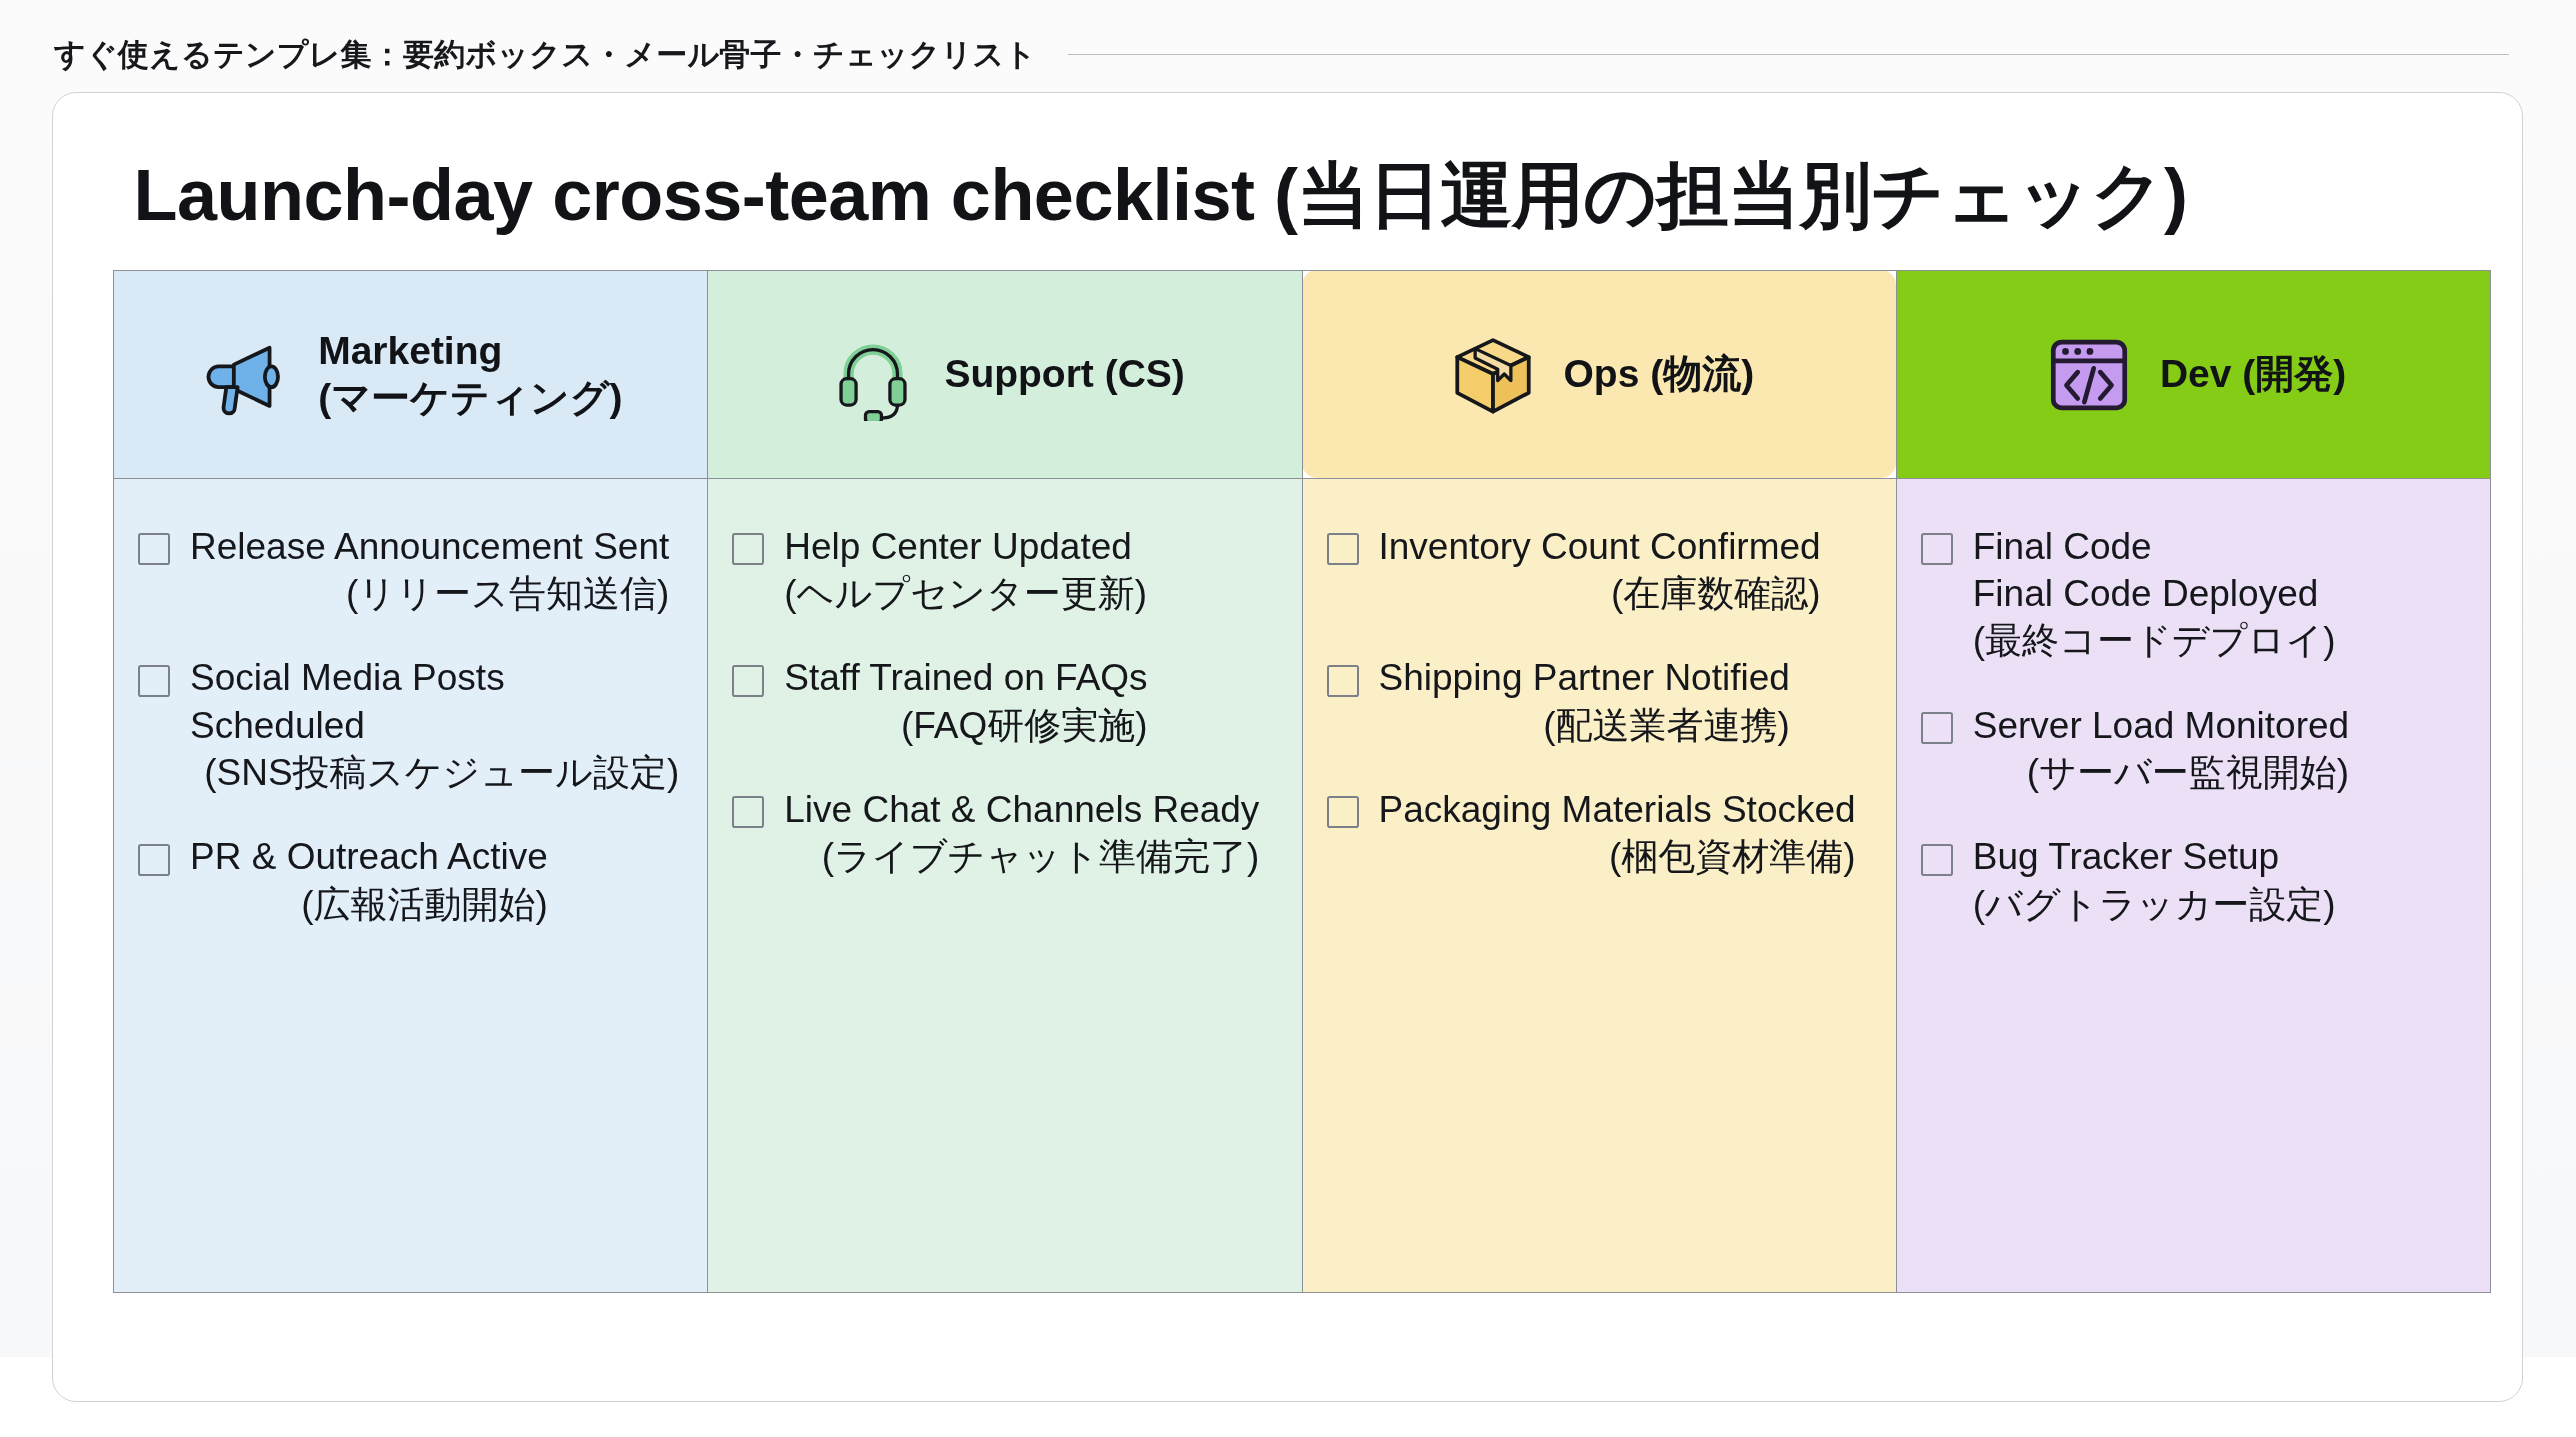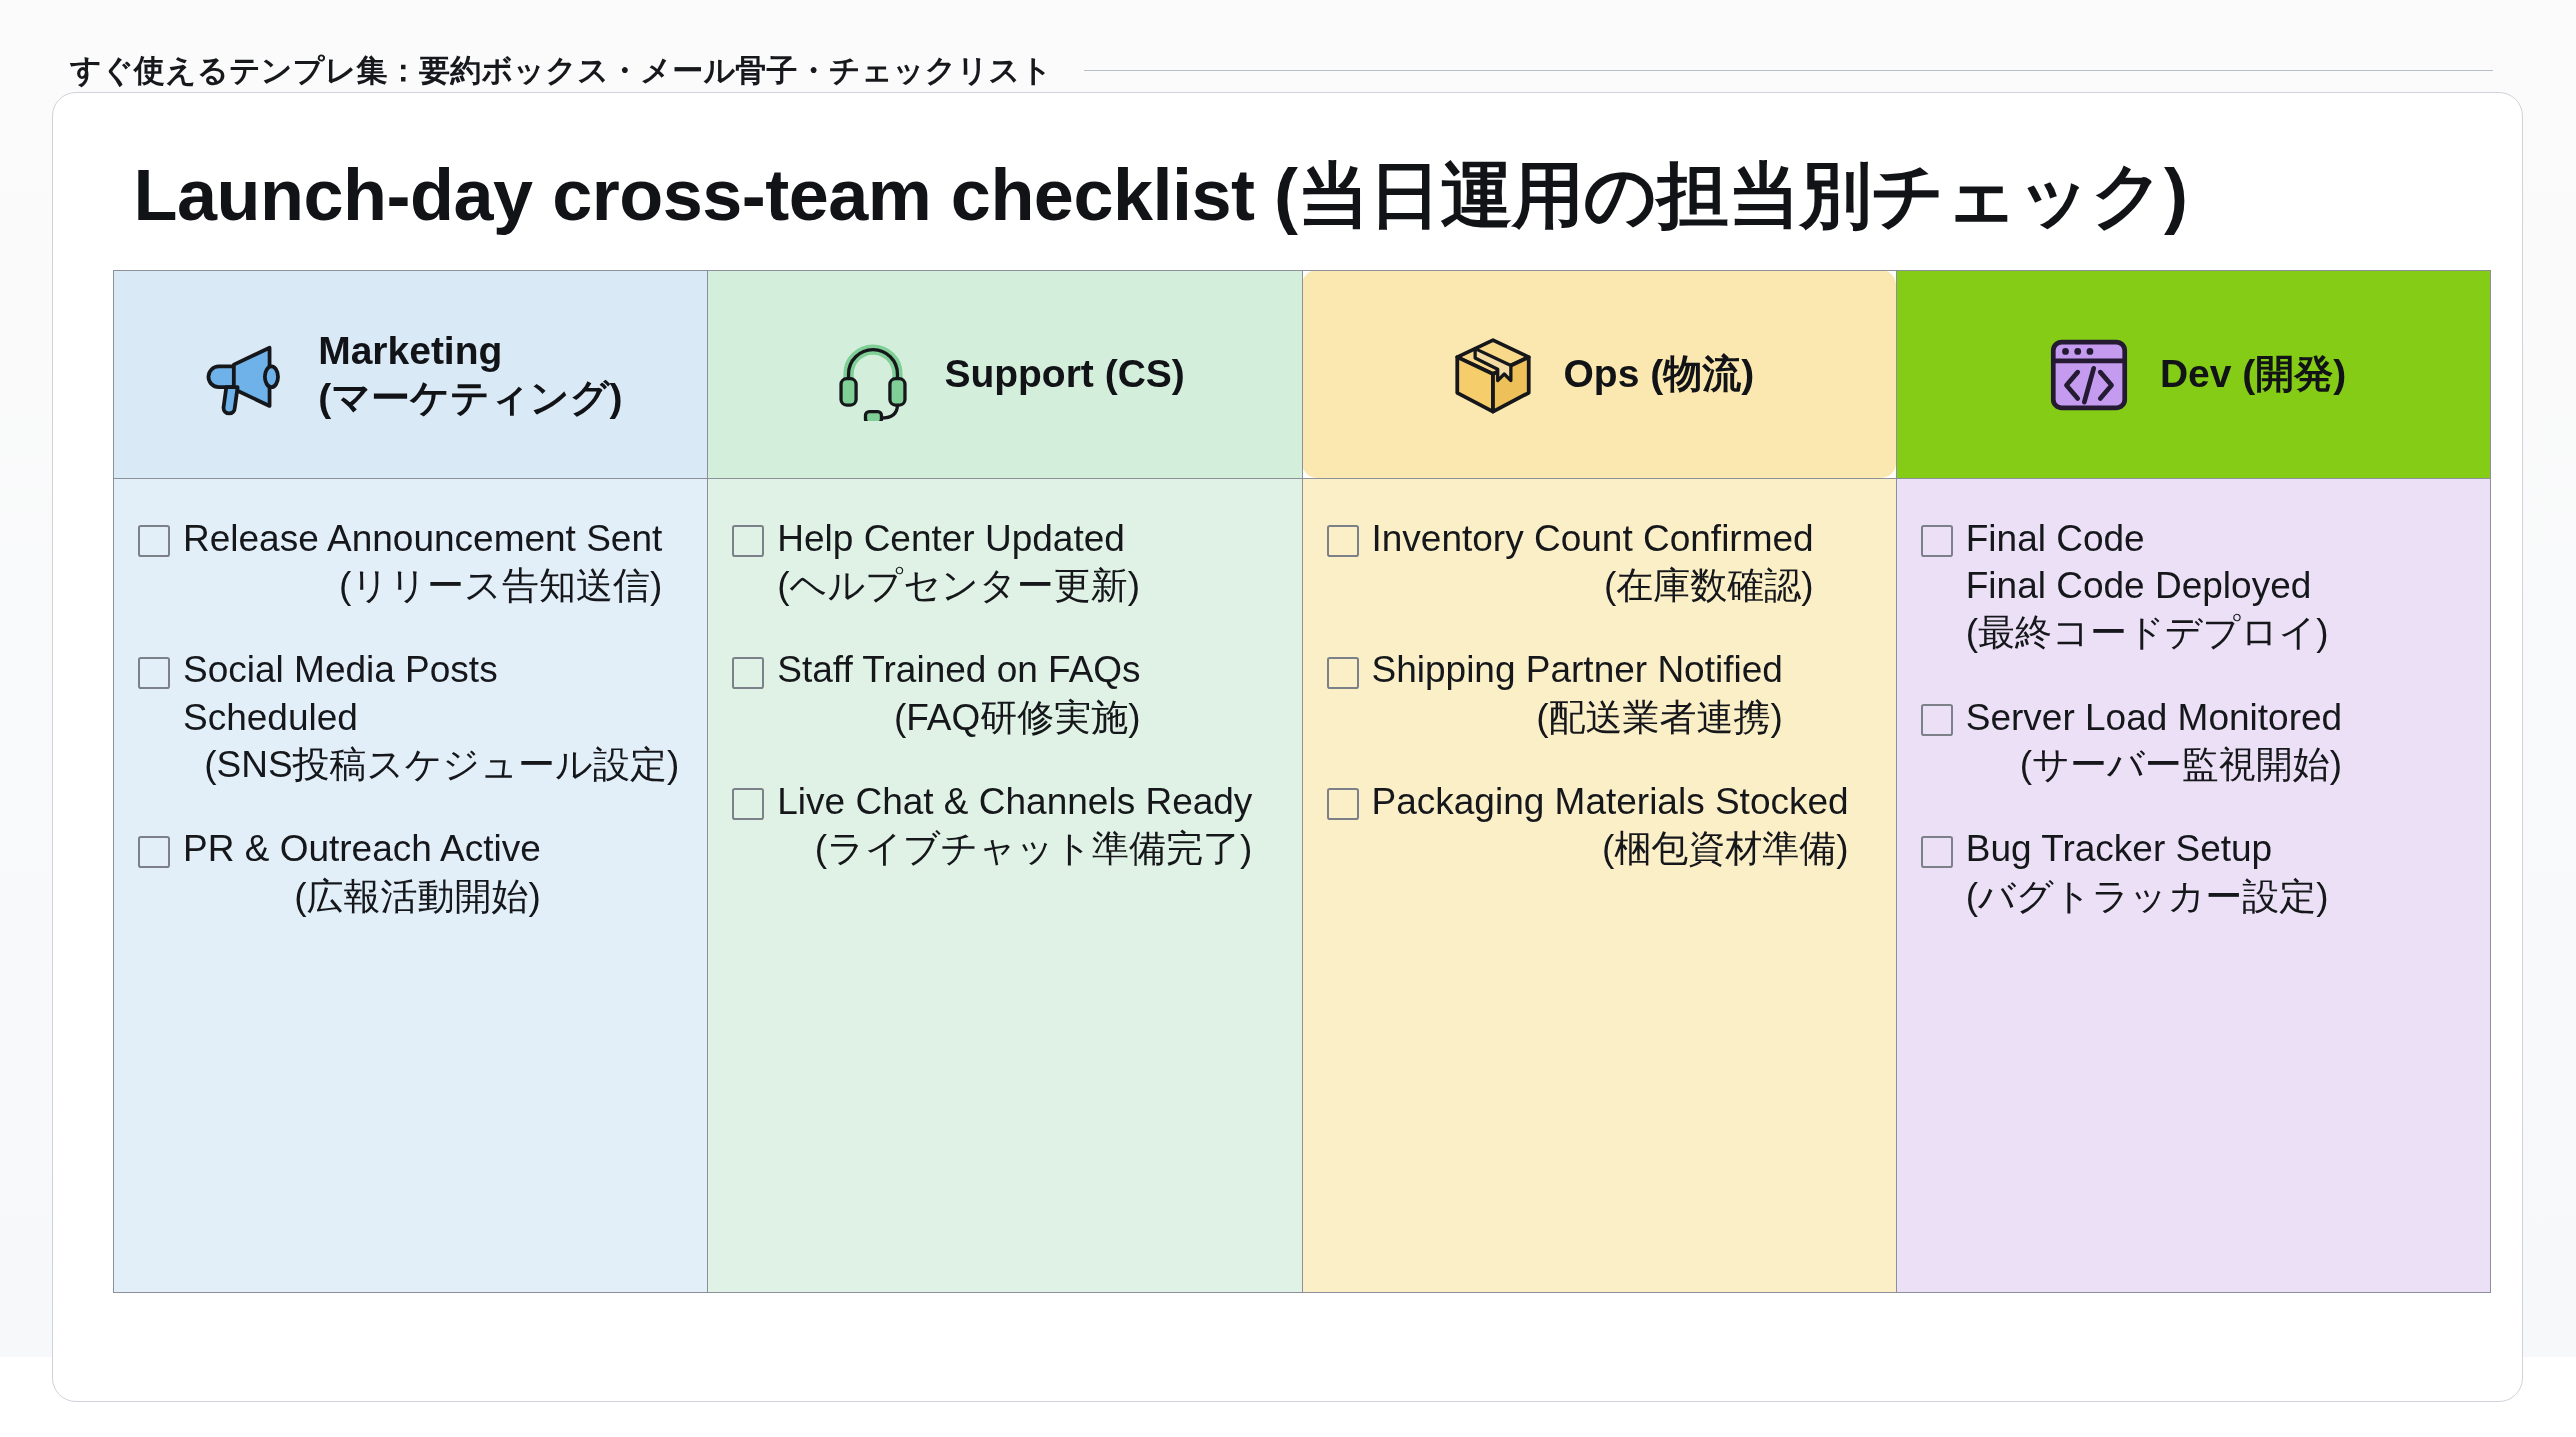--- a/index.html
+++ b/index.html
@@ -10,21 +10,21 @@
     background: #ffffff;
     font-family: "Liberation Sans", "DejaVu Sans", sans-serif;
     overflow: hidden;
   }
 
   .page {
     position: relative;
     width: 2576px;
     height: 1357px;
     background: linear-gradient(180deg, #fbfbfc 0%, #f7f8f9 100%);
-    padding: 16px;
+    padding: 0;
   }
 
   
   .page-header {
     display: flex;
     align-items: center;
     gap: 32px;
     padding: 28px 67px 0 54px;
     height: 81px;
   }
@@ -98,22 +98,23 @@
     border: 1.9px solid #8c9199;
     padding: 36px 28px 32px 24px;
     vertical-align: top;
     height: 814px;
   }
 
   .check-list { list-style: none; }
   .check-item {
     display: flex;
     align-items: flex-start;
-    gap: 13px;
+    gap: 20px;
     margin-bottom: 37px;
+    margin-top: 8px;
   }
   .check-item:last-child { margin-bottom: 0; }
 
   .checkbox {
     flex: 0 0 auto;
     width: 32px;
     height: 32px;
     margin-top: 10.3px;
     border: 2.8px solid #7c8189;
     border-radius: 2.8px;

